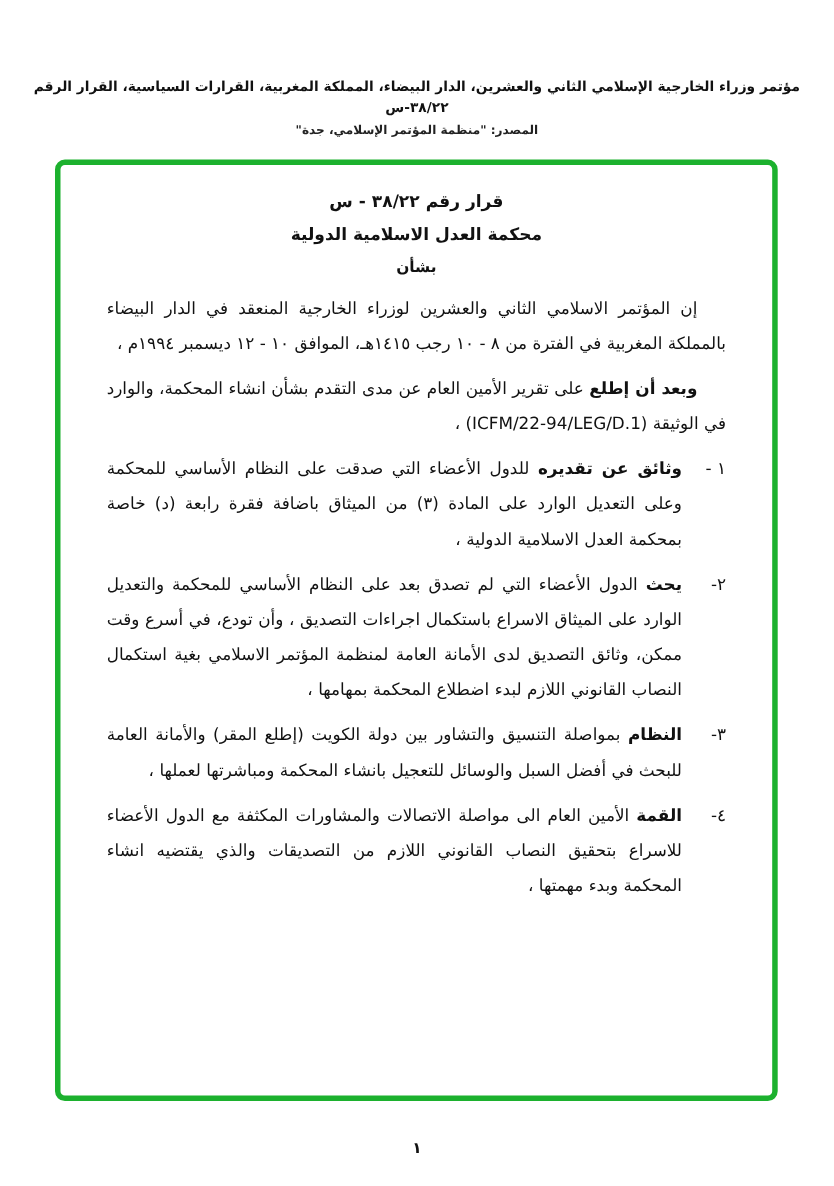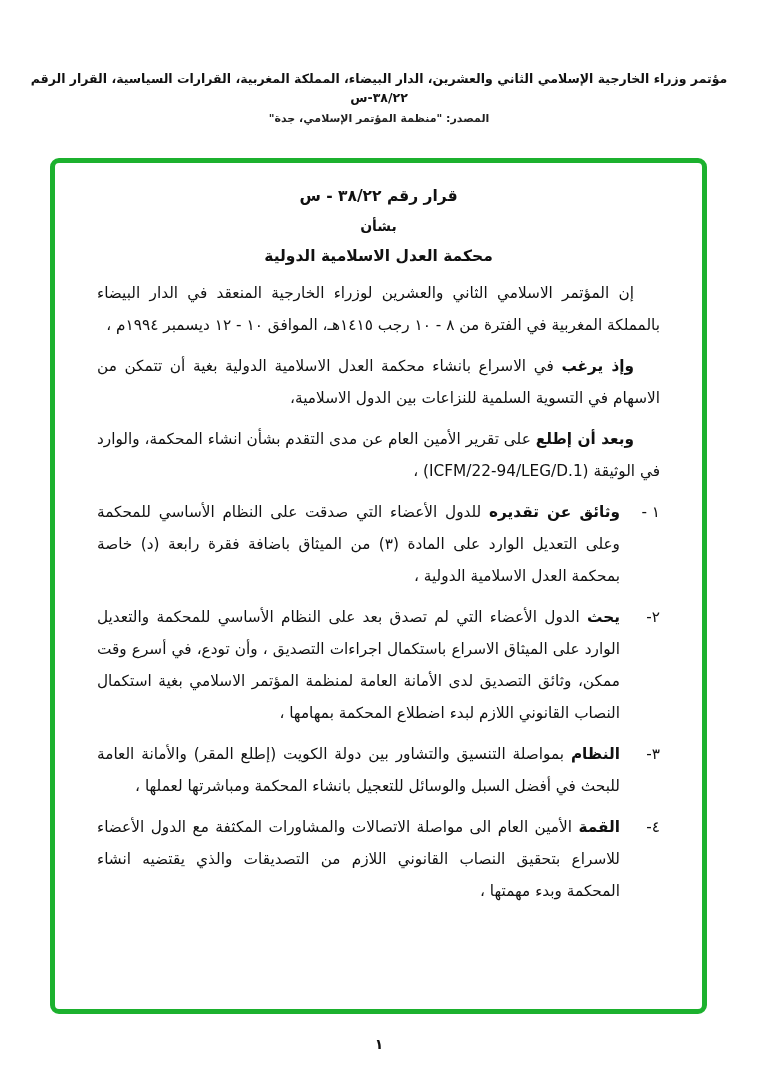--- a/index.html
+++ b/index.html
@@ -11,21 +11,21 @@
     position:absolute;top:70px;right:0;left:0;text-align:center;
   }
   .header-line1{
     font-size:12.5px;font-weight:bold;letter-spacing:0;
     padding:0 28px;line-height:1.5;
   }
   .header-line2{
     font-size:11px;font-weight:bold;margin-top:4px;color:#222;
   }
   .green-box{
-    position:absolute;left:50px;top:158px;width:657px;height:856px;
+    position:absolute;left:50px;top:145px;width:657px;height:856px;
     box-sizing:border-box;border:5px solid #1CB12E;border-radius:9px;
     padding:18px 42px 0 42px;background:#ffffff;
   }
   .title-line{
     text-align:center;font-weight:bold;font-size:15.5px;line-height:30px;
   }
   .title-line.small{font-size:14px;}
   .content{margin-top:6px;}
   .para{
     margin:0 0 9px 0;font-size:15.3px;line-height:32px;
@@ -50,28 +50,27 @@
 </head>
 <body>
 
 <div class="header">
   <div class="header-line1">مؤتمر وزراء الخارجية الإسلامي الثاني والعشرين، الدار البيضاء، المملكة المغربية، القرارات السياسية، القرار الرقم ٣٨/٢٢-س</div>
   <div class="header-line2">المصدر:  "منظمة المؤتمر الإسلامي، جدة"</div>
 </div>
 
 <div class="green-box">
   <div class="title-line">قرار رقم ٣٨/٢٢ - س</div>
+  <div class="title-line">محكمة العدل الاسلامية الدولية</div>
   <div class="title-line small">بشأن</div>
-  <div class="title-line">محكمة العدل الاسلامية الدولية</div>
 
   <div class="content">
     <p class="para"><span class="lead"></span><span>إن المؤتمر الاسلامي الثاني والعشرين لوزراء الخارجية المنعقد في الدار البيضاء بالمملكة المغربية في الفترة من ٨ - ١٠ رجب ١٤١٥هـ، الموافق ١٠ - ١٢ ديسمبر ١٩٩٤م ،</span></p>
 
 
-    <p class="para"><span class="lead">وإذ يرغب</span><span> في الاسراع بانشاء محكمة العدل الاسلامية الدولية بغية أن تتمكن من الاسهام في التسوية السلمية للنزاعات بين الدول الاسلامية،</span></p>
 
     <p class="para"><span class="lead">وبعد أن إطلع</span><span> على تقرير الأمين العام عن مدى التقدم بشأن انشاء المحكمة، والوارد في الوثيقة (ICFM/22-94/LEG/D.1) ،</span></p>
 
     <div class="items">
       <div class="item">
         <span class="item-num">١ -</span>
         <span class="item-text"><span class="lead">وثائق عن تقديره</span><span> للدول الأعضاء التي صدقت على النظام الأساسي للمحكمة وعلى التعديل الوارد على المادة (٣) من الميثاق باضافة فقرة رابعة (د) خاصة بمحكمة العدل الاسلامية الدولية ،</span></span>
       </div>
       <div class="item">
         <span class="item-num">٢-</span>

